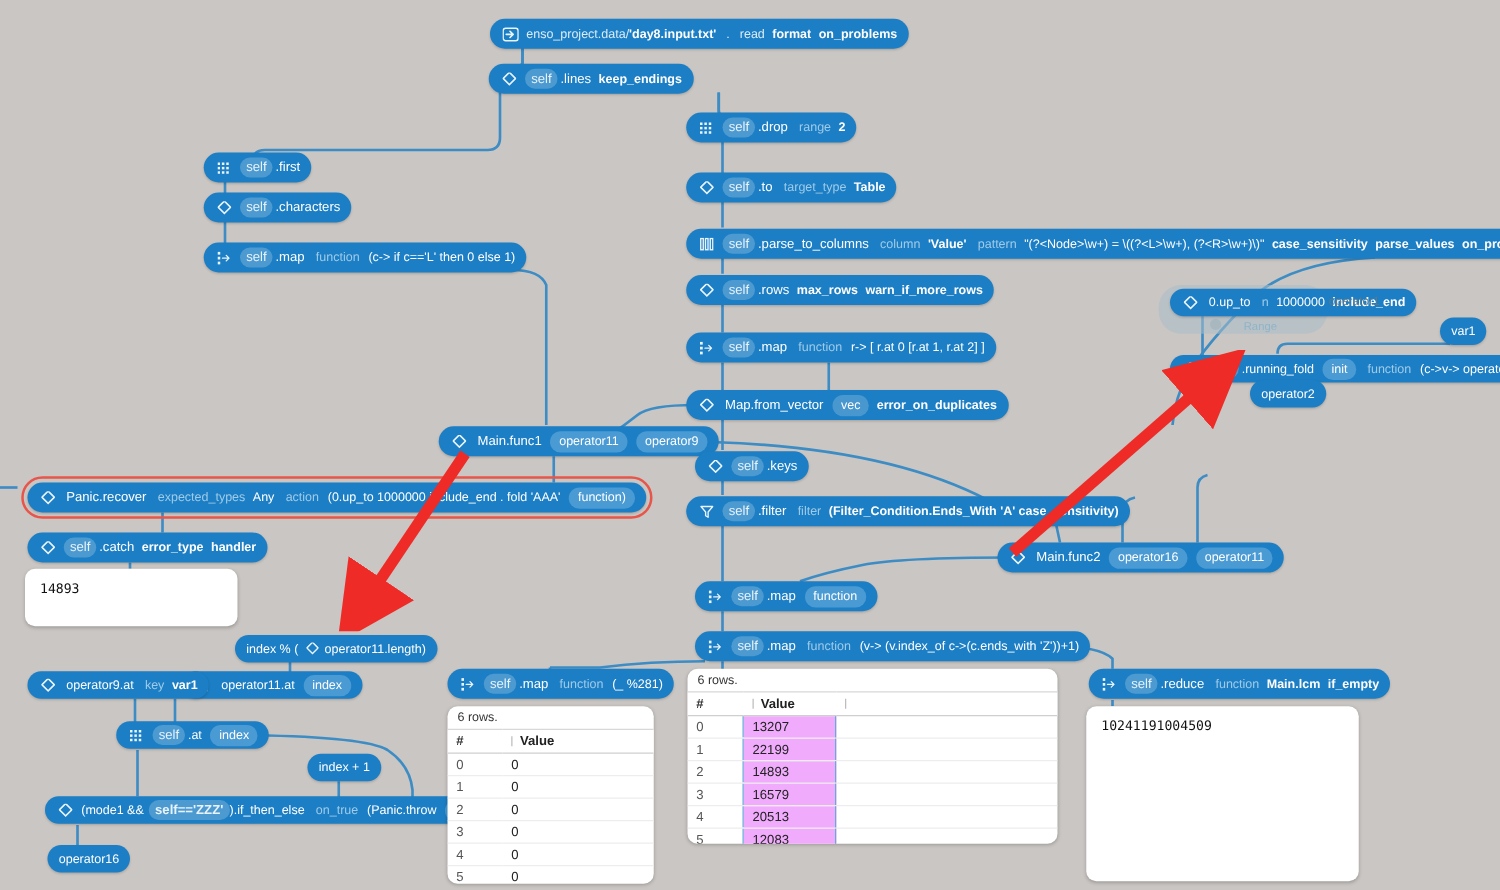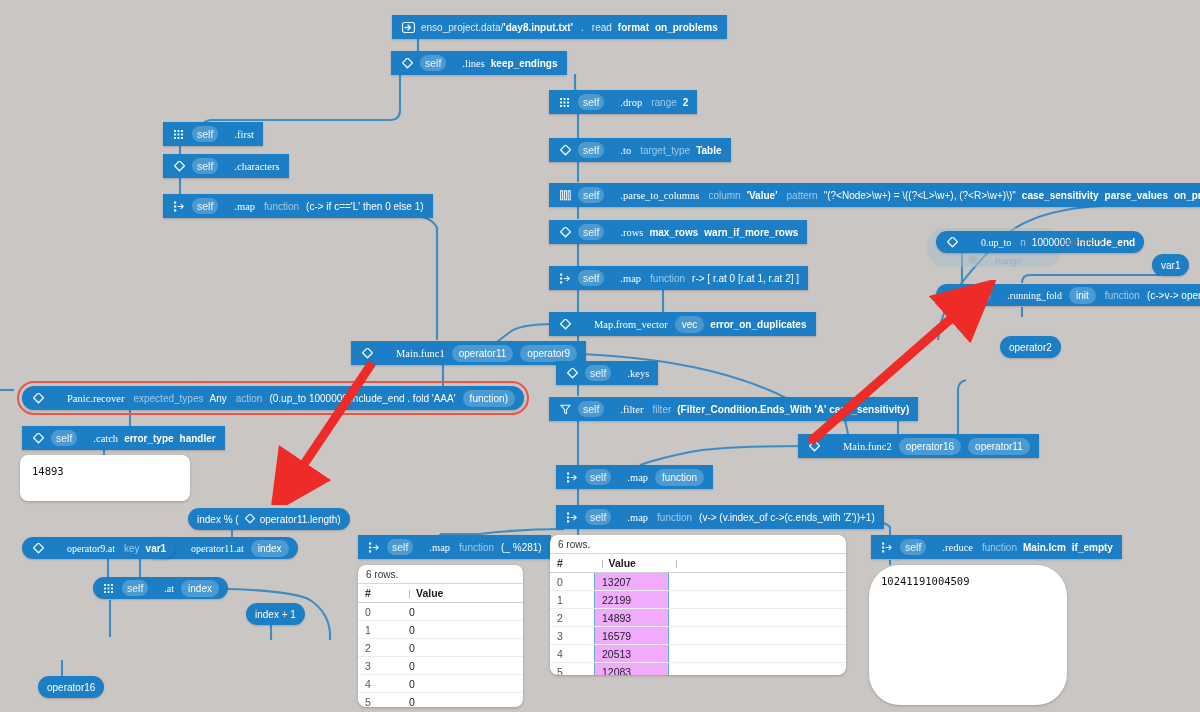--- a/index.html
+++ b/index.html
@@ -10,21 +10,21 @@
     position:relative;
     -webkit-font-smoothing:antialiased;
   }
   #canvas{position:absolute;inset:0;}
   svg.edges{position:absolute;left:0;top:0;width:1200px;height:712px;pointer-events:none;}
   .node{
     position:absolute;
     display:flex;align-items:center;
     height:24px;
     background:#1c7ec4;
-    border-radius:0;
+    border-radius:12px;
     color:#ffffff;
     font-size:10.5px;
     white-space:nowrap;
     padding:0 9px;
     box-sizing:border-box;
     gap:0px;
     box-shadow:0 1px 2px rgba(0,0,0,.18);
   }
   .node.small{height:22px;border-radius:11px;font-size:10px;text-align:center;}
   .ic{
@@ -33,21 +33,21 @@
   }
   .ic svg{display:block}
   .selfchip{
     background:rgba(255,255,255,.22);
     border-radius:9px;
     padding:2px 5px 2px 5px;
     margin-right:0px;
     color:#e9f3fb;
     font-size:10.5px;
   }
-  .meth{padding:0 0 0 16px;color:#ffffff;font-family:Liberation Serif, serif;}
+  .meth{padding:0 0 0 2px;color:#ffffff;}
   .arg-label{color:#9fcbe8;margin-left:9px;font-size:10px;}
   .arg-val{color:#ffffff;margin-left:6px;font-weight:bold;font-size:10px;}
   .tok{color:#dcecf7;margin-left:8px;font-size:10px;}
   .port{
     background:#4a9ad3;
     border-radius:9px;
     padding:3px 7px;
     margin-left:7px;
     color:#ffffff;
     font-size:10px;
@@ -479,21 +479,21 @@
           <path d="M4 5.5h5M7 3.3l2.2 2.2L7 7.7" stroke="#eaf4fc" stroke-width="1.1" fill="none" stroke-linecap="round" stroke-linejoin="round"></path>
         </svg>
       </span>
     <span class="selfchip">self</span>
       <span class="meth">.reduce</span>
     <span class="arg-label">function</span>
     <span class="arg-val">Main.lcm</span>
     <span class="arg-val">if_empty</span>
   </div>
 
-  <div class="panel" style="left:869px;top:565px;width:198px;height:140px;border-radius:31px;">
+  <div class="panel" style="left:869px;top:565px;width:218px;height:140px;">
     <div class="val">10241191004509</div>
   </div>
 
   <div class="node small" style="left:188px;top:508px;">
     <span class="expr">index % (</span>
     <span class="ic" style="margin-left:4px;margin-right:3px;">
         <svg width="10" height="10" viewBox="0 0 11 11">
           <rect x="1.5" y="1.5" width="7" height="7" transform="rotate(45 5.5 5.5)" fill="none" stroke="#eaf4fc" stroke-width="1.3"></rect>
         </svg>
       </span>
@@ -549,20 +549,34 @@
       </span>
     <span class="selfchip">self</span>
       <span class="meth">.at</span>
     <span class="port">index</span>
   </div>
 
   <div class="node small" style="left:246px;top:603px;">
     <span class="expr">index + 1</span>
   </div>
 
+  <div class="node small" style="left:36px;top:637px;">
+    <span class="ic">
+        <svg width="11" height="11" viewBox="0 0 11 11">
+          <rect x="1.5" y="1.5" width="7" height="7" transform="rotate(45 5.5 5.5)" fill="none" stroke="#eaf4fc" stroke-width="1.3"></rect>
+        </svg>
+      </span>
+    <span class="expr">(mode1 &amp;&amp;</span>
+    <span class="selfchip" style="font-weight:bold;margin-left:4px">self=='ZZZ'</span>
+      <span class="expr">).if_then_else</span>
+    <span class="arg-label">on_true</span>
+    <span class="expr" style="margin-left:7px">(Panic.throw</span>
+    <span class="port">sum1</span>
+    <span class="port">on_false</span>
+  </div>
 
   <div class="node small" style="left:38px;top:676px;">
     <span class="expr">operator16</span>
   </div>
 
   <div class="hoverhalo" style="left:927px;top:228px;width:135px;height:39px;"></div>
   <div class="dot" style="left:968px;top:255px;"></div>
   <div class="typelabel" style="left:995px;top:256px;">Range</div>
 
   <div class="node small" style="left:936px;top:231px;">
@@ -588,21 +602,21 @@
           <rect x="1.5" y="1.5" width="7" height="7" transform="rotate(45 5.5 5.5)" fill="none" stroke="#eaf4fc" stroke-width="1.3"></rect>
         </svg>
       </span>
     <span class="selfchip">self</span>
       <span class="meth">.running_fold</span>
     <span class="port">init</span>
     <span class="arg-label">function</span>
     <span class="expr" style="margin-left:7px">(c-&gt;v-&gt; operator16 c v False)</span>
   </div>
 
-  <div class="node small" style="left:1000px;top:336px;border-radius:11px;">
+  <div class="node small" style="left:1000px;top:304px;border-radius:11px;">
     <span class="expr">operator2</span>
   </div>
 
   <div class="tbl" style="left:358px;top:565px;width:165px;height:142px;">
     <div class="rowsinfo">6 rows.</div>
     <table>
       <thead>
           <tr>
         <th class="idx">#</th>
         <th><span class="hsep"></span><span>Value</span></th>

